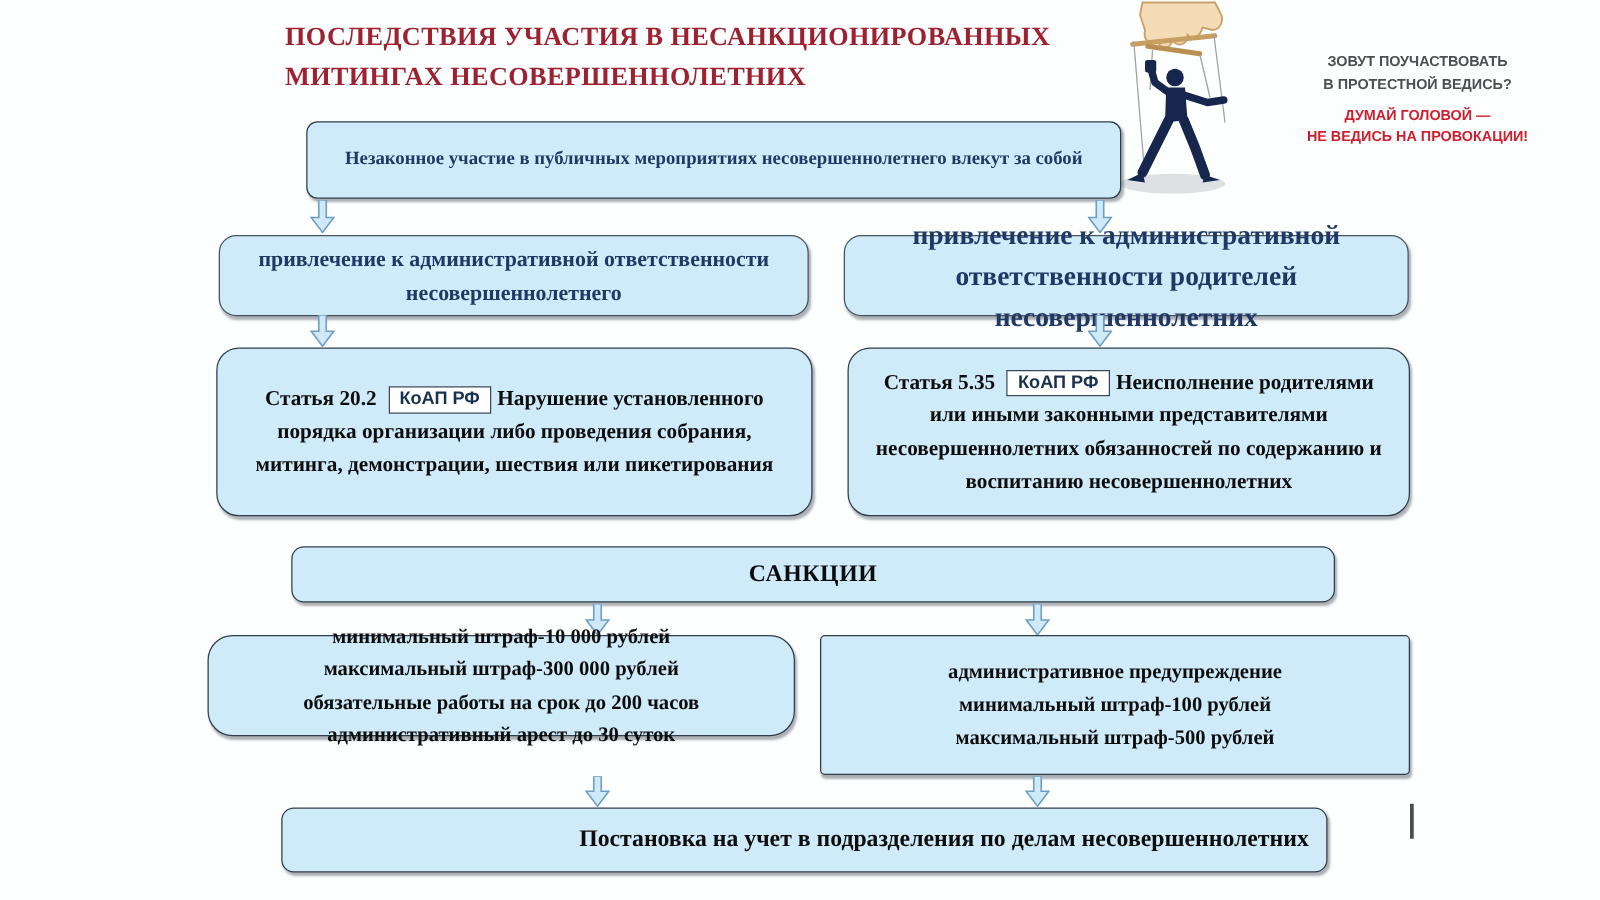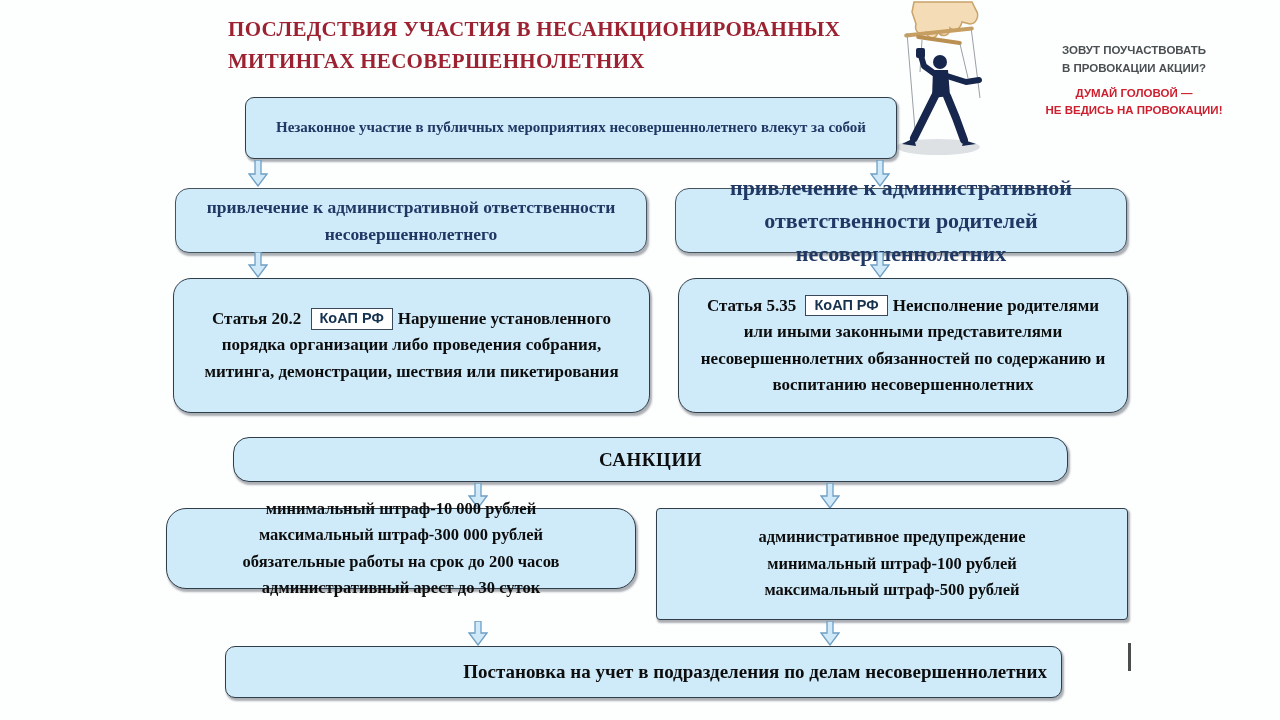--- a/index.html
+++ b/index.html
@@ -38,21 +38,21 @@
     color: #0d0d0d;
     font-weight: bold;
     padding: 4px 14px;
   }
   .navy { color: #1f3864; }
   #box-root       { left: 245px; top: 97px;  width: 652px; height: 62px;  border-radius: 9px;  font-size: 15px;   line-height: 1.45; }
   #box-branch-l   { left: 175px; top: 188px; width: 472px; height: 65px;  border-radius: 14px; font-size: 17.5px; line-height: 1.5; border-color: #46545f; }
   #box-branch-r   { left: 675px; top: 188px; width: 452px; height: 65px;  border-radius: 14px; font-size: 22px; line-height: 1.5; border-color: #46545f; padding: 4px 2px; }
   #box-article-l  { left: 173px; top: 278px; width: 477px; height: 135px; border-radius: 18px; font-size: 17px;   line-height: 1.55; }
   #box-article-r  { left: 678px; top: 278px; width: 450px; height: 135px; border-radius: 18px; font-size: 17px;   line-height: 1.55; }
-  #box-sanctions  { left: 233px; top: 437px; width: 835px; height: 45px;  border-radius: 16px; font-size: 19px; letter-spacing: .5px; }
+  #box-sanctions  { left: 233px; top: 437px; width: 835px; height: 45px;  border-radius: 10px; font-size: 19px; letter-spacing: .5px; }
   #box-fines-l    { left: 166px; top: 508px; width: 470px; height: 81px; border-radius: 20px; font-size: 16.5px; line-height: 1.6; }
   #box-fines-r    { left: 656px; top: 508px; width: 472px; height: 112px; border-radius: 4px; font-size: 16.5px; line-height: 1.6; }
   #box-final      { left: 225px; top: 646px; width: 837px; height: 52px;  border-radius: 10px; font-size: 19px; justify-content: flex-end; }
   .badge {
     display: inline-block;
     font-family: "Liberation Sans", sans-serif;
     font-size: 14.5px; font-weight: bold; color: #16324f;
     background: #ffffff;
     border: 1px solid #39495a;
     padding: 0 8px; margin: 0 5px;
@@ -107,21 +107,21 @@
       <path d="M59 96 L48 118 L38 138" fill="none" stroke-width="8" stroke-linecap="round" stroke-linejoin="round"></path>
       <path d="M71 96 L80 118 L88 140" fill="none" stroke-width="8" stroke-linecap="round" stroke-linejoin="round"></path>
 
       <path d="M38 138 L26 144 L40 146 Z" stroke="none"></path>
       <path d="M88 140 L100 144 L86 146 Z" stroke="none"></path>
     </g>
   </svg>
 
   <div class="callout">
     <div class="gray">ЗОВУТ ПОУЧАСТВОВАТЬ</div>
-    <div class="gray">В ПРОВОКАЦИИ АКЦИИ?</div>
+    <div class="gray">В ПРОТЕСТНОЙ ВЕДИСЬ?</div>
     <div class="red-group">
       <div class="red">ДУМАЙ ГОЛОВОЙ —</div>
       <div class="red">НЕ ВЕДИСЬ НА ПРОВОКАЦИИ!</div>
     </div>
   </div>
 
   <div class="box navy" id="box-root">
     <span>Незаконное участие в публичных мероприятиях несовершеннолетнего влекут за собой</span>
   </div>
 

